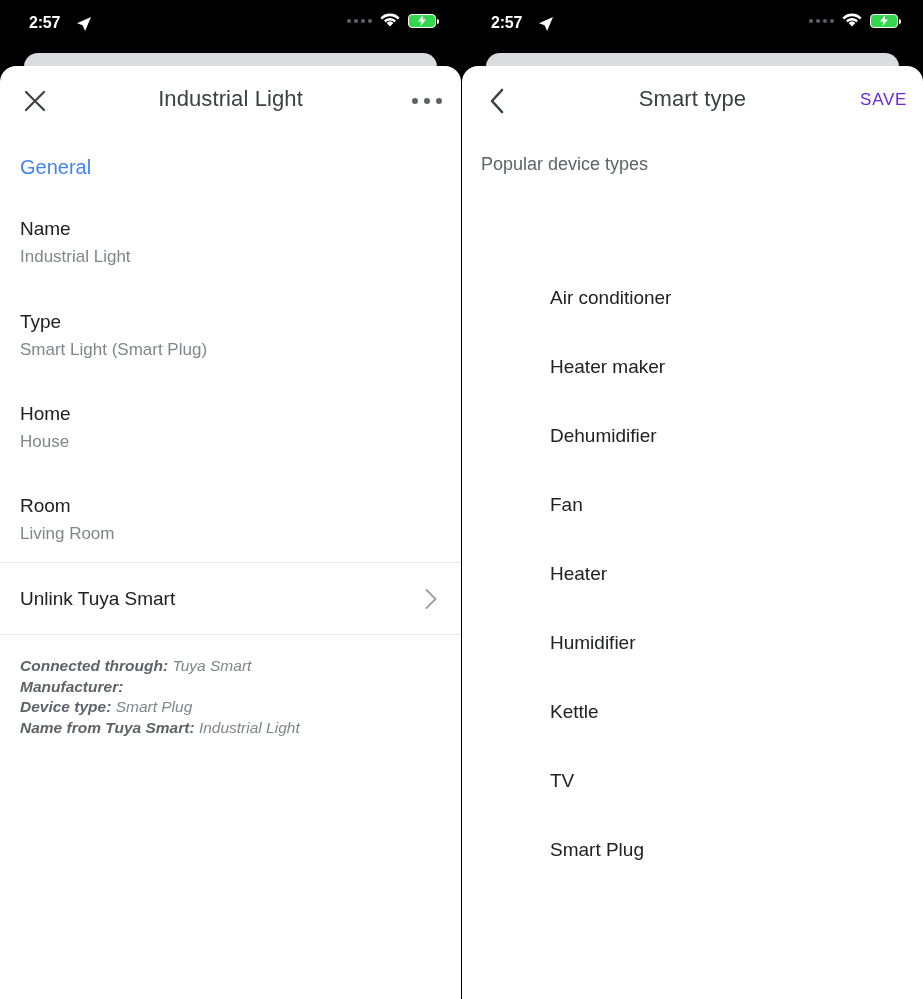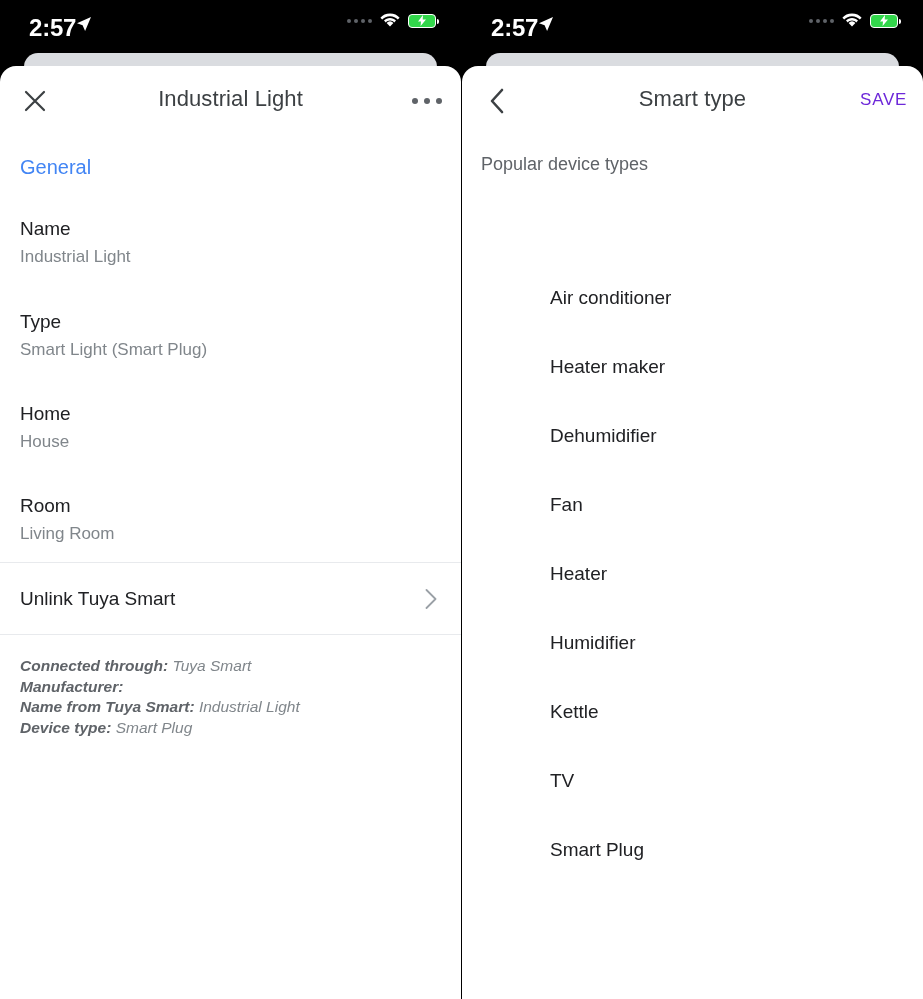--- a/index.html
+++ b/index.html
@@ -38,21 +38,21 @@
     position: absolute;
     top: 0; left: 0;
     width: 461px;
     height: 53px;
     color: #ffffff;
   }
   .status-time {
     position: absolute;
     left: 29px;
     top: 14px;
-    font-size: 24px;
+    font-size: 16px;
     font-weight: bold;
     letter-spacing: -0.2px;
     color: #ffffff;
   }
   .status-loc-icon {
     position: absolute;
     left: 76px;
     top: 16px;
     width: 16px;
     height: 16px;
@@ -344,26 +344,26 @@
       <div class="meta" style="top:590px">
         <div>
           <b>Connected through:</b>
           <span>Tuya Smart</span>
         </div>
         <div>
           <b>Manufacturer:</b>
           <span></span>
         </div>
         <div>
+          <b>Device type:</b>
+          <span>Smart Plug</span>
+        </div>
+        <div>
           <b>Name from Tuya Smart:</b>
           <span>Industrial Light</span>
-        </div>
-        <div>
-          <b>Device type:</b>
-          <span>Smart Plug</span>
         </div>
       </div>
 
       <div class="home-indicator"></div>
     </div>
   </div>
 
   <div class="panel right">
 
     <div class="statusbar">

